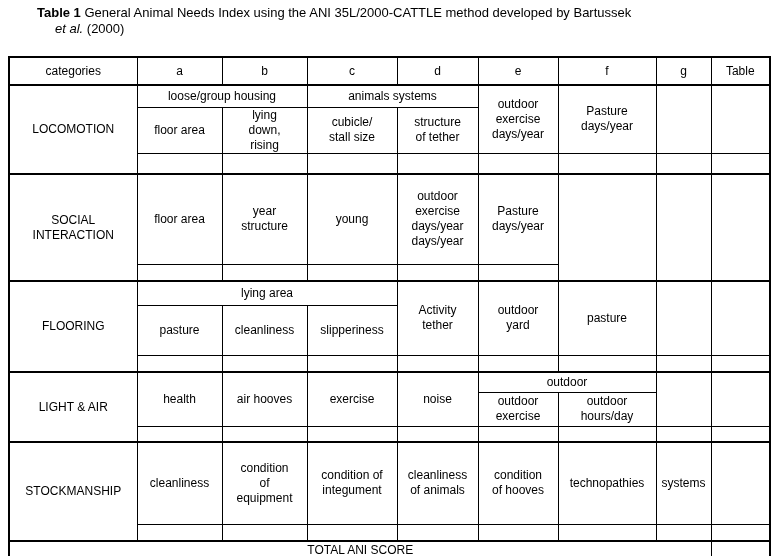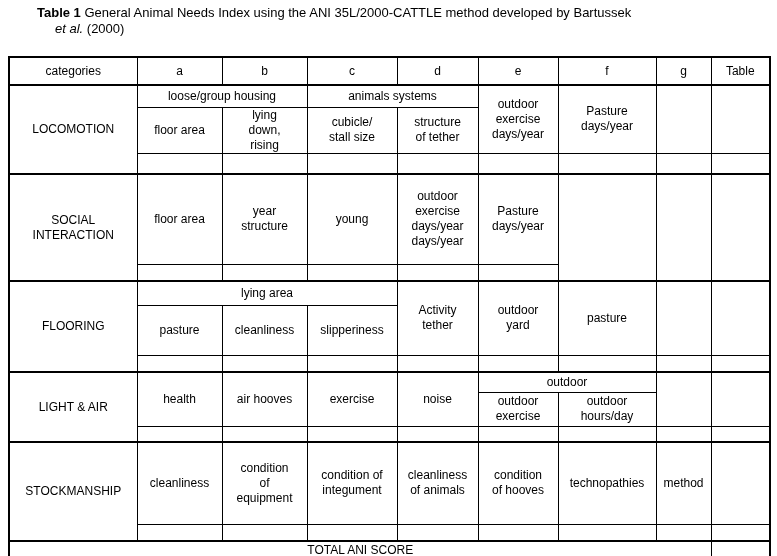--- a/index.html
+++ b/index.html
@@ -172,21 +172,21 @@
       <td>condition
 of
 equipment</td>
       <td>condition of
 integument</td>
       <td>cleanliness
 of animals</td>
       <td>condition
 of hooves</td>
       <td>technopathies</td>
-      <td>method</td>
+      <td>systems</td>
       <td></td>
     </tr>
     <tr class="secend" style="height:17px">
       <td></td>
       <td></td>
       <td></td>
       <td></td>
       <td></td>
       <td></td>
       <td></td>

